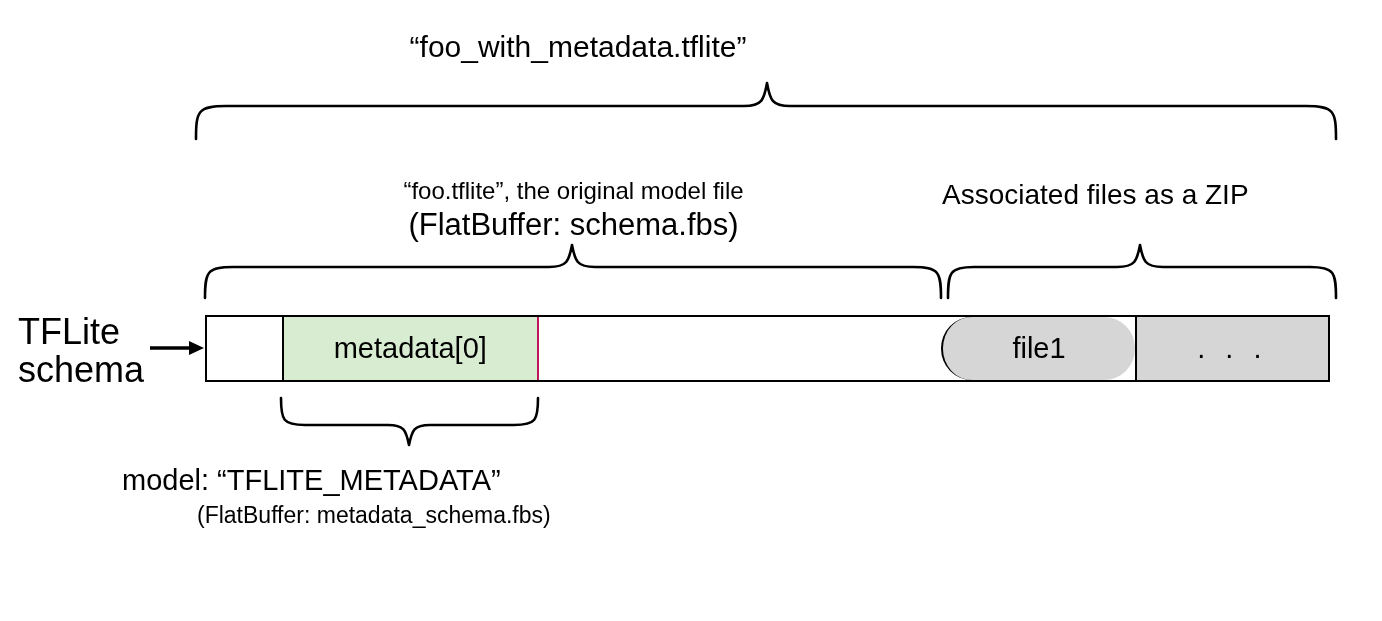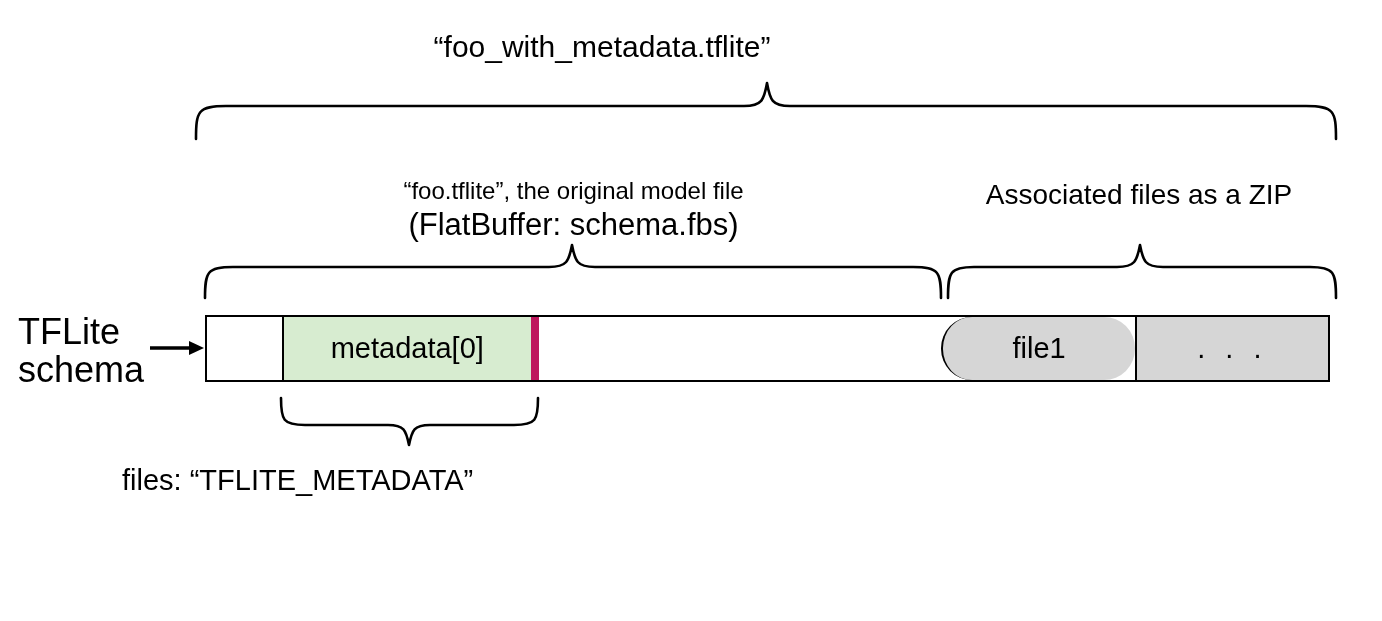--- a/index.html
+++ b/index.html
@@ -23,39 +23,37 @@
   }
   .abs { position: absolute; }
 
   
   .title-main {
     left: 0; top: 28px; width: 1156px;
     text-align: center;
     font-size: 30px;
     line-height: 38px;
     white-space: nowrap;
-    padding-left: 24px;
   }
   .label-model {
     left: 205px; top: 172px; width: 737px;
     text-align: center;
   }
   .label-model .line1 {
     font-size: 24px;
     line-height: 38px;
     white-space: nowrap;
   }
   .label-model .line2 {
     font-size: 31px;
     line-height: 30px;
     white-space: nowrap;
   }
   .label-zip {
     left: 942px; top: 176px; width: 394px;
-    text-align: center;
     font-size: 28px;
     line-height: 38px;
     white-space: nowrap;
   }
 
   .left-label {
     left: 18px; top: 313px; width: 130px;
     text-align: left;
     font-size: 36px;
     line-height: 38px;
@@ -92,21 +90,21 @@
     height: 100%;
     display: flex;
     align-items: center;
     justify-content: center;
     font-size: 29px;
     white-space: nowrap;
   }
   .cell-pad-left   { width: 75px;  background: #ffffff; }
   .cell-metadata   { width: 258px; background: #d7ecd0;
                      border-left: 2px solid #000000;
-                     border-right: 8px solid #be185d; }
+                     border-right: 2px solid #be185d; }
   .cell-pad-right  { width: 404px; background: #ffffff; }
   .cell-file1      { width: 194px; background: #d6d6d6;
                      border-left: 2px solid #000000; border-radius: 31px; }
   .cell-more       { width: 194px; background: #d6d6d6;
                      border-left: 2px solid #000000;
                      letter-spacing: 6px; }
 
   
   .overlay {
     left: 0; top: 0;
@@ -135,21 +133,22 @@
 
   <div class="abs bar">
     <div class="cell cell-pad-left"></div>
     <div class="cell cell-metadata">metadata[0]</div>
     <div class="cell cell-pad-right"></div>
     <div class="cell cell-file1">file1</div>
     <div class="cell cell-more">. . .</div>
   </div>
 
   <div class="abs bottom-note">
-    <div class="nl1">files: “TFLITE_METADATA”</div>
+    <div class="nl1">model: “TFLITE_METADATA”</div>
+    <div class="nl3">(FlatBuffer: metadata_schema.fbs)</div>
   </div>
 
   <svg class="abs overlay" viewBox="0 0 1382 621">
 
     <path d="M 196,139
              C 196,111 198,106 226,106
              L 744,106
              C 762,106 764,100 767,83
              C 770,100 772,106 790,106
              L 1306,106

